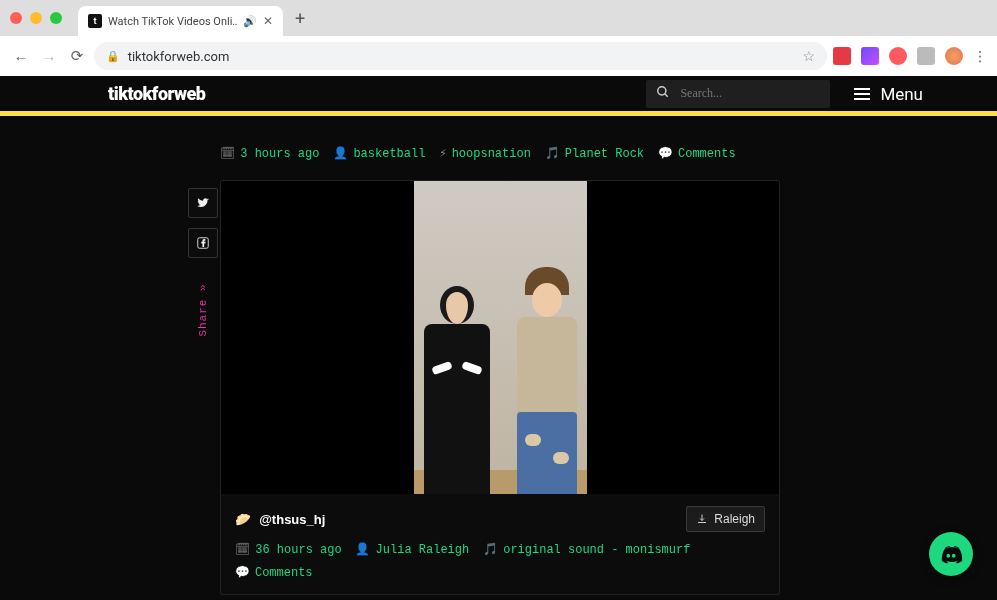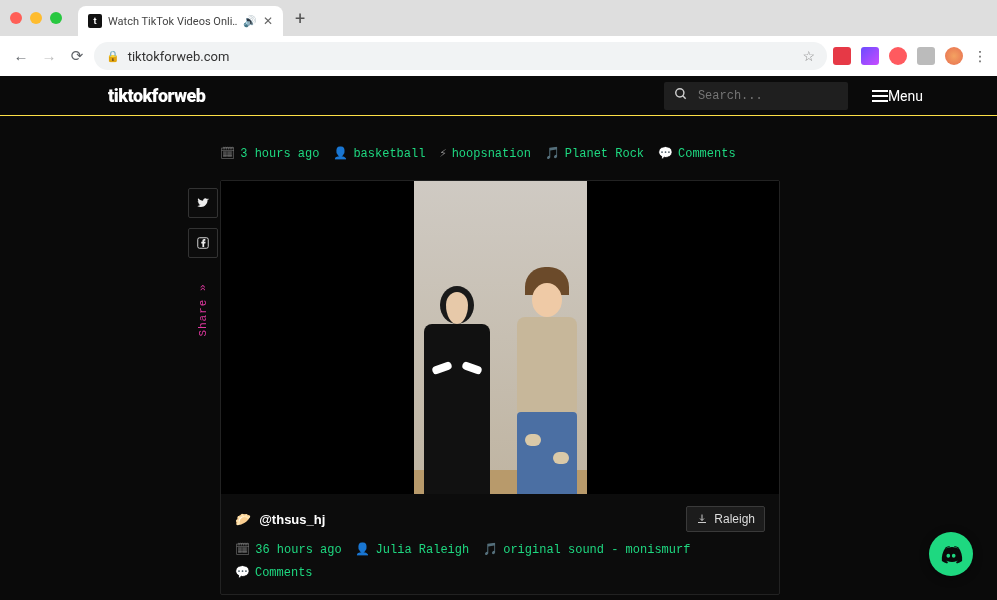--- a/index.html
+++ b/index.html
@@ -82,21 +82,21 @@
   .star { color: #888; font-size: 14px; }
 
   
   .site {
     background: #0a0a0a;
     position: absolute;
     top: 76px; left: 0; right: 0; bottom: 0;
   }
   .site-header {
     height: 40px;
-    border-bottom: 1px solid #fde047;
+    border-bottom: 5px solid #fde047;
     display: flex;
     align-items: center;
     padding: 0 14px;
     position: relative;
   }
   .brand {
     color: #fff;
     font-weight: 900;
     font-size: 18px;
     letter-spacing: -0.5px;
@@ -106,26 +106,26 @@
     margin-left: auto;
     background: #1f1f1f;
     height: 28px;
     width: 184px;
     border-radius: 2px;
     display: flex; align-items: center; padding: 0 10px; gap: 10px;
   }
   .search-icon { color: #aaa; font-size: 13px; }
   .search-input {
     background: transparent; border: 0; outline: 0; color: #eab308;
-    font-family: Liberation Mono, monospace; font-size: 12px; width: 100%;
+    font-family: Liberation Serif, serif; font-size: 12px; width: 100%;
   }
   .menu-btn {
     margin-left: 24px; margin-right: 60px;
-    display: flex; align-items: center; color: #fff;
-    font-size: 14px; cursor: pointer;
+    display: flex; align-items: center; gap: 10px; color: #fff;
+    font-size: 17px; cursor: pointer;
   }
   .hamburger { display: flex; flex-direction: column; gap: 3px; }
   .hamburger span { width: 16px; height: 2px; background: #fff; }
 
   
   .content { position: relative; padding: 0 0 0 0; }
 
   
   .share-rail { position: absolute; left: 176px; top: 72px; display: flex; flex-direction: column; align-items: center; gap: 10px; }
   .share-btn {

